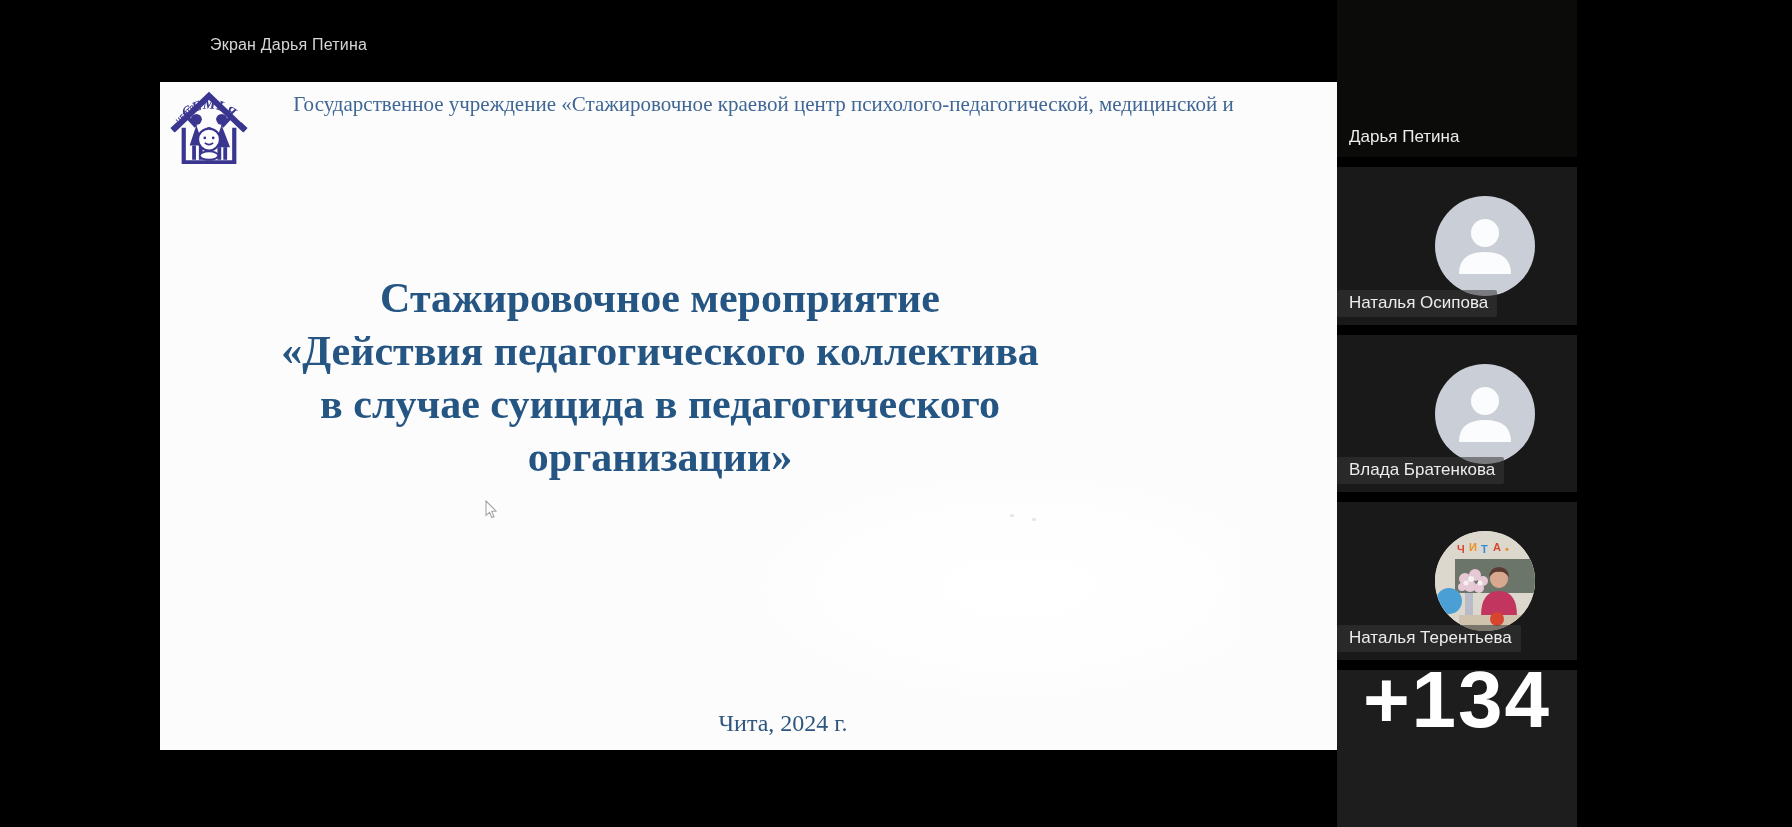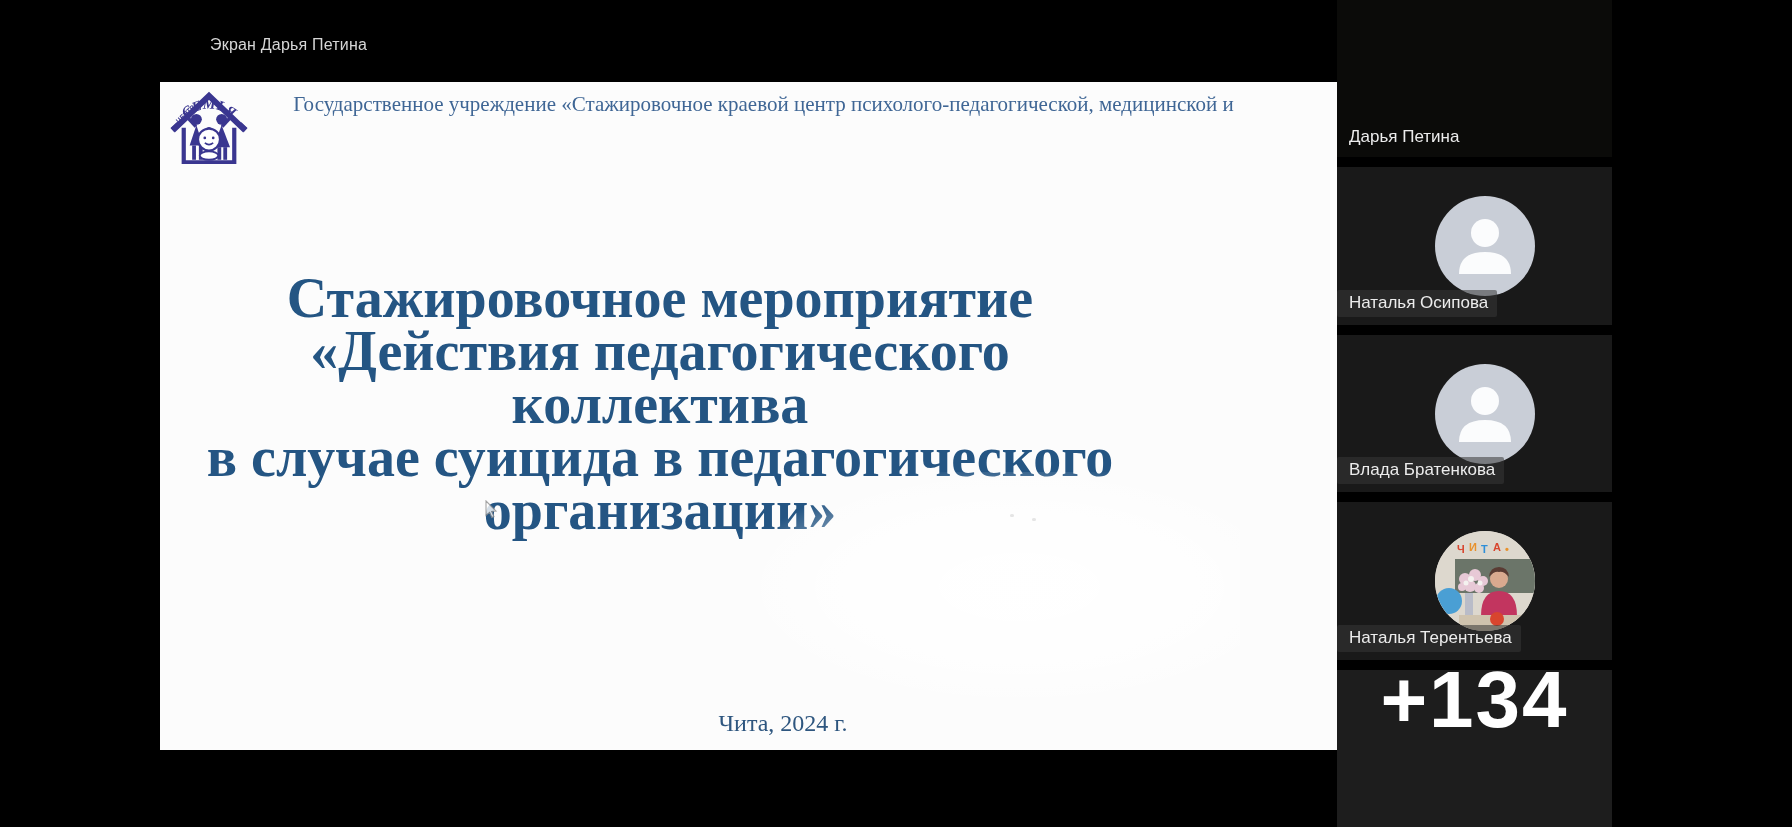--- a/index.html
+++ b/index.html
@@ -23,38 +23,38 @@
   .org-header{
     position:absolute;left:85px;right:55px;top:8px;
     text-align:center;color:#3f6695;
     font-family:"Liberation Serif",serif;
     font-size:21px;line-height:28px;
   }
   .slide-title{
     position:absolute;left:40px;top:190px;width:920px;
     text-align:center;color:#245583;
     font-family:"Liberation Serif",serif;
-    font-weight:bold;font-size:56px;line-height:53px;
+    font-weight:bold;font-size:42px;line-height:53px;
   }
   .slide-footer{
     position:absolute;left:0;right:0;top:628px;
     text-align:center;padding-left:25px;
     color:#2e567f;font-family:"Liberation Serif",serif;font-size:24px;margin-left:44px;
   }
   .faint-blob{
     position:absolute;left:590px;top:390px;width:490px;height:230px;
     background:radial-gradient(ellipse at 55% 50%,rgba(255,255,255,.95) 0%,rgba(255,255,255,.7) 45%,rgba(255,255,255,0) 75%);
     pointer-events:none;
   }
   .speck{position:absolute;width:4px;height:3px;background:#cfcfcf;opacity:.55;border-radius:2px;}
   .mouse-cursor{position:absolute;left:325px;top:418px;width:16px;height:20px;opacity:.8;}
 
   
   .sidebar{
-    position:absolute;left:1337px;top:0;width:275px;height:827px;
+    position:absolute;left:1337px;top:0;width:240px;height:827px;
     display:flex;flex-direction:column;gap:10px;background:#000;
   }
   .tile{position:relative;flex:1;background:#191919;overflow:hidden;}
   .tile.self{background:#0b0b09;}
   .tile.overflow-tile{background:#1d1d1d;display:flex;justify-content:center;}
   .tile-name{
     position:absolute;left:0;bottom:8px;
     color:#ececec;font-size:17px;padding:3px 9px 4px 12px;
     background:rgba(55,55,55,.55);border-radius:2px;white-space:nowrap;
   }

